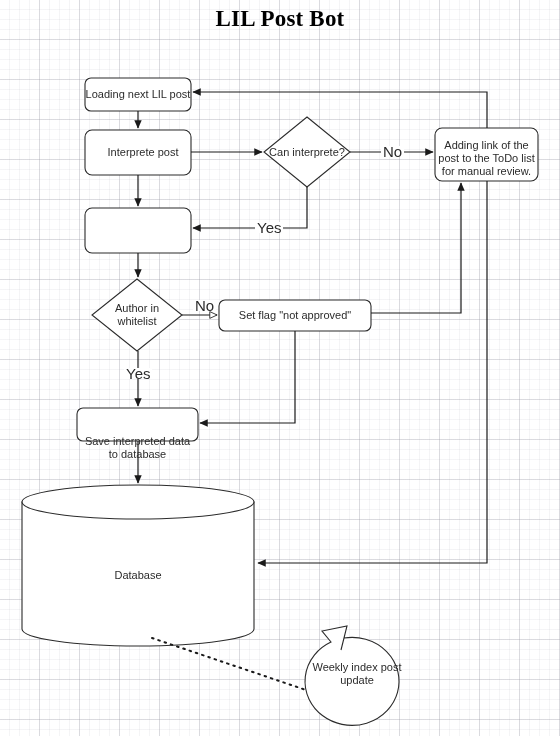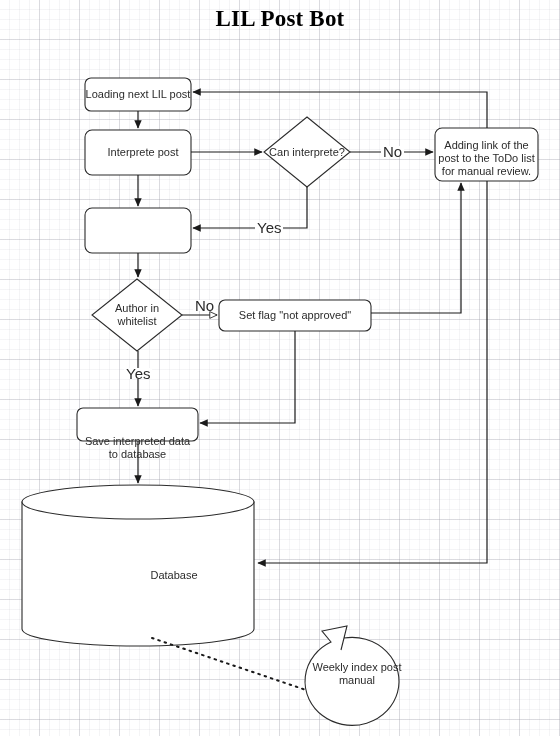--- a/index.html
+++ b/index.html
@@ -123,22 +123,22 @@
   <div class="node-label" style="left:85px; top:130px; width:116px; height:45px;">Interprete post</div>
   <div class="node-label" style="left:258px; top:137px; width:98px; height:30px;text-align:right;">Can interprete?</div>
   <div class="node-label" style="left:435px; top:128px; width:103px; height:38px;margin-top:11px;">Adding link of the
 post to the ToDo list
 for manual review.</div>
   <div class="node-label" style="left:92px; top:298px; width:90px; height:34px;text-align:center;">Author in
 whitelist</div>
   <div class="node-label" style="left:219px; top:300px; width:152px; height:31px;">Set flag "not approved"</div>
   <div class="node-label" style="left:77px; top:408px; width:121px; height:18px;margin-top:31px;">Save interpreted data
 to database</div>
-  <div class="node-label" style="left:22px; top:562px; width:232px; height:26px;padding-left:36px;">Database</div>
+  <div class="node-label" style="left:22px; top:562px; width:232px; height:26px;">Database</div>
   <div class="node-label" style="left:310px; top:658px; width:94px; height:32px;">Weekly index post
-manual</div>
+update</div>
 
   <div class="edge-label" style="left:381px; top:146px;">No</div>
   <div class="edge-label" style="left:255px; top:222px;">Yes</div>
   <div class="edge-label" style="left:193px; top:300px;">No</div>
   <div class="edge-label" style="left:124px; top:368px;">Yes</div>
 
 </div>
 
 </body></html>

